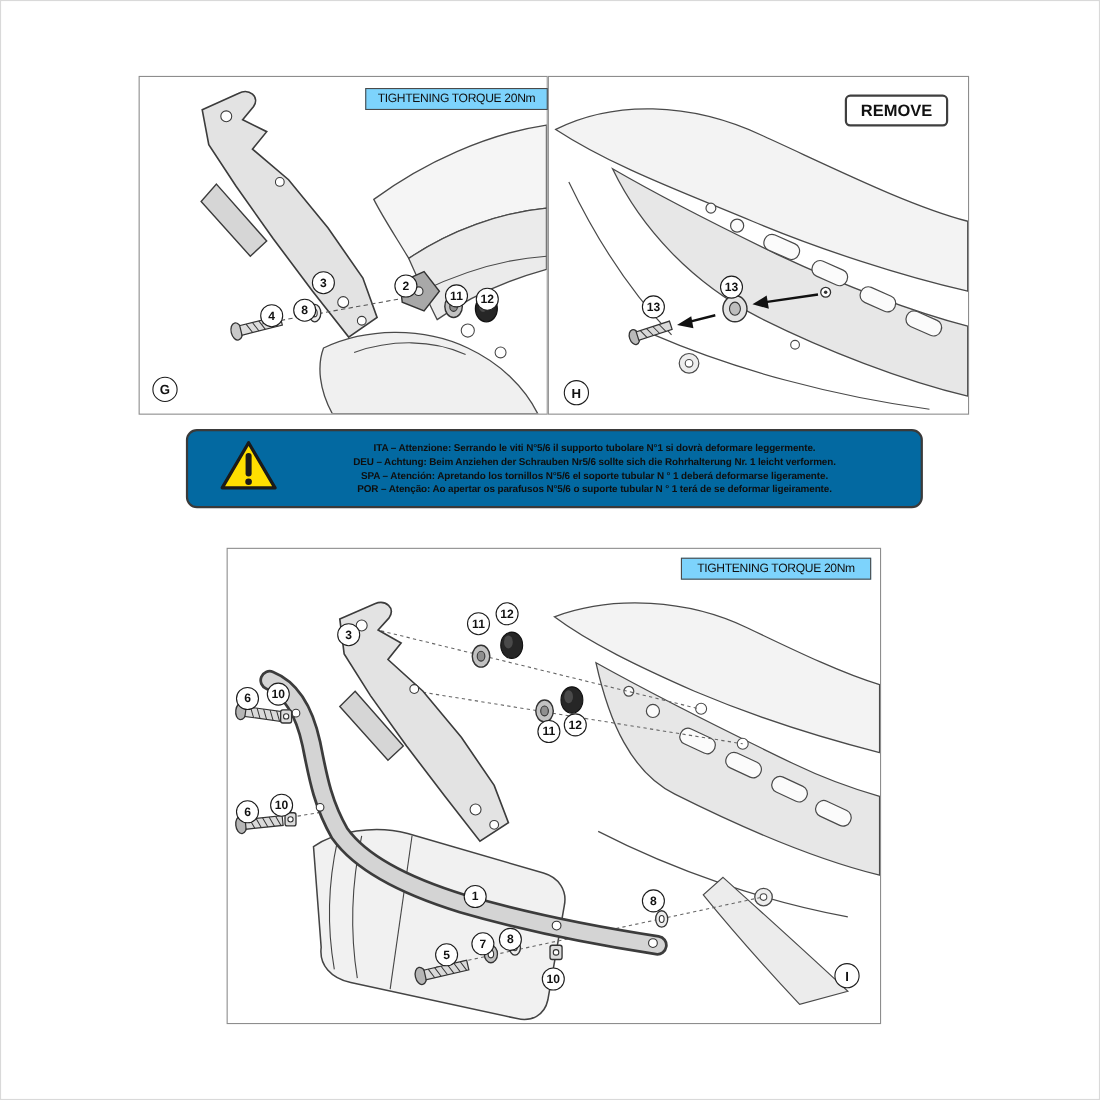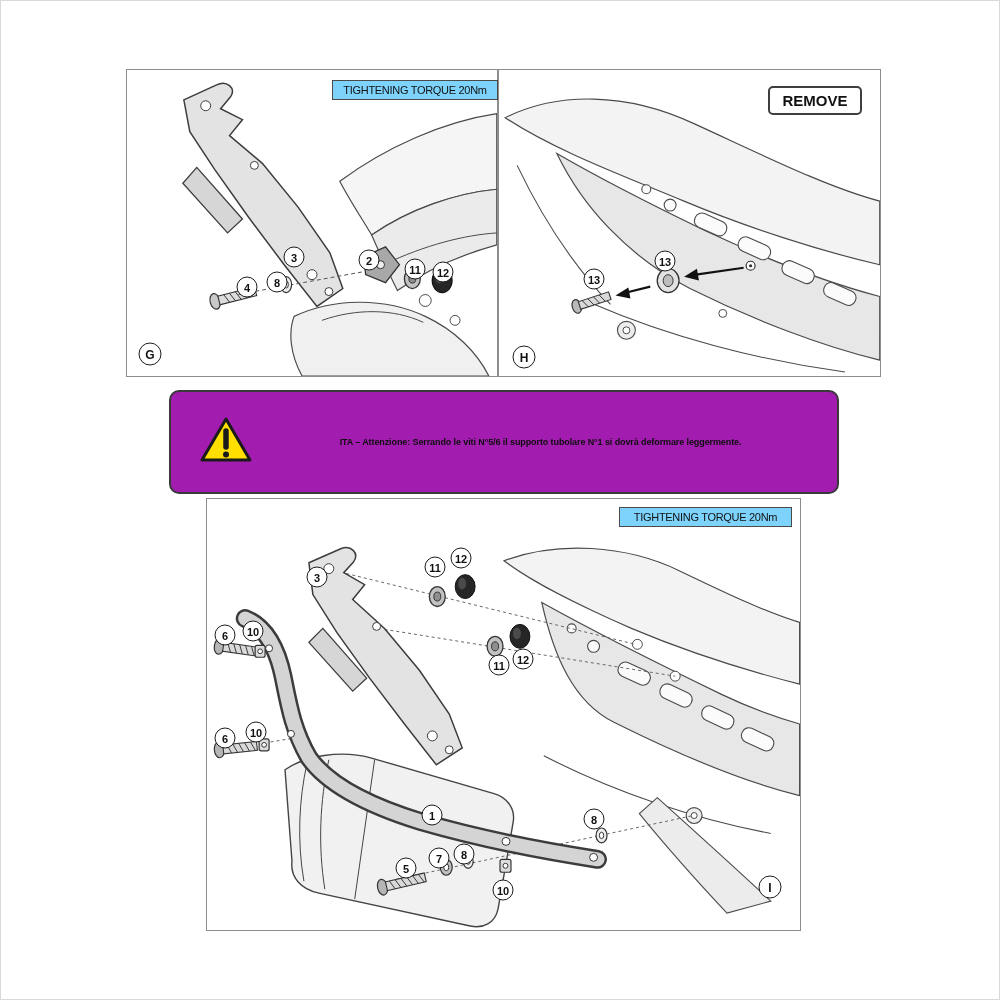--- a/index.html
+++ b/index.html
@@ -4,21 +4,21 @@
 <style>
   * { margin:0; padding:0; box-sizing:border-box; }
   html,body { width:1000px; height:1000px; background:#ffffff; font-family:"Liberation Sans", sans-serif; }
   .page { position:absolute; inset:0; width:1000px; height:1000px; background:#fff; border:1px solid #d9d9d9; }
   .panel { position:absolute; border:1px solid #8d8d8d; background:#fff; }
   .panel > svg { position:absolute; left:0; top:0; width:100%; height:100%; }
   .torque-box { position:absolute; border:1.5px solid #4a4a4a; background:#7dd3fc; display:flex; align-items:center; justify-content:center; font-weight:normal; font-size:11px; letter-spacing:-0.3px; color:#111; z-index:4; }
   .remove-box { position:absolute; border:2px solid #3f3f3f; border-radius:5px; background:#fff; display:flex; align-items:center; justify-content:center; font-weight:bold; font-size:15px; color:#111; z-index:4; }
   .callout { position:absolute; width:21px; height:21px; border:1.5px solid #1c1c1c; border-radius:50%; background:#fff; display:flex; align-items:center; justify-content:center; font-size:11px; font-weight:bold; color:#111; transform:translate(-50%,-50%); z-index:5; }
   .panel-letter { position:absolute; width:23px; height:23px; border:1.5px solid #1c1c1c; border-radius:50%; background:#fff; display:flex; align-items:center; justify-content:center; font-size:12px; font-weight:bold; color:#111; transform:translate(-50%,-50%); z-index:5; }
-  .warning-box { position:absolute; left:168px; top:389px; width:670px; height:104px; border:2px solid #3a3a3a; border-radius:10px; background:#a21caf; }
+  .warning-box { position:absolute; left:168px; top:389px; width:670px; height:72px; border:2px solid #3a3a3a; border-radius:10px; background:#0369a1; }
   .warning-triangle { position:absolute; left:28px; top:50%; transform:translateY(-50%); }
   .warning-lines { position:absolute; left:95px; right:22px; top:50%; transform:translateY(-50%); text-align:center; }
   .warning-lines p { font-size:9px; font-weight:bold; line-height:12.3px; color:#0e0e0e; letter-spacing:-0.1px; white-space:nowrap; }
 </style>
 </head>
 <body>
 
 <div class="page">
 
   <section class="panel" style="left:125px; top:68px; width:372px; height:308px;">
@@ -134,20 +134,23 @@
   <section class="warning-box">
     <div class="warning-triangle">
       <svg width="54" height="48" viewBox="0 0 54 48">
         <path d="M27,3 L51,44 L3,44 Z" fill="#ffdf00" stroke="#1a1a1a" stroke-width="3" stroke-linejoin="round"></path>
         <path d="M27,15 L27,31" stroke="#1a1a1a" stroke-width="5.5" stroke-linecap="round"></path>
         <circle cx="27" cy="38.5" r="3" fill="#1a1a1a"></circle>
       </svg>
     </div>
     <div class="warning-lines">
       <p>ITA – Attenzione: Serrando le viti N°5/6 il supporto tubolare N°1 si dovrà deformare leggermente.</p>
+      <p>DEU – Achtung: Beim Anziehen der Schrauben Nr5/6 sollte sich die Rohrhalterung Nr. 1 leicht verformen.</p>
+      <p>SPA – Atención: Apretando los tornillos N°5/6 el soporte tubular N ° 1 deberá deformarse ligeramente.</p>
+      <p>POR – Atenção: Ao apertar os parafusos N°5/6 o suporte tubular N ° 1 terá de se deformar ligeiramente.</p>
     </div>
   </section>
 
   <section class="panel" style="left:205px; top:497px; width:595px; height:433px;">
     <svg viewBox="0 0 595 433">
 
       <g>
         <path d="M298,62 C352,42 420,46 474,72 C524,96 562,114 595,124 L595,186 C540,172 478,152 426,130 C376,108 330,86 298,62 Z" fill="#f3f3f3" stroke="#4a4a4a" stroke-width="1.2"></path>
         <path d="M336,104 C390,134 458,168 516,196 C545,210 574,220 595,226 L595,298 C538,284 468,254 408,224 C368,204 348,158 336,104 Z" fill="#e7e7e7" stroke="#4a4a4a" stroke-width="1.2"></path>
         <g fill="#fbfbfb" stroke="#4a4a4a" stroke-width="1.1">

